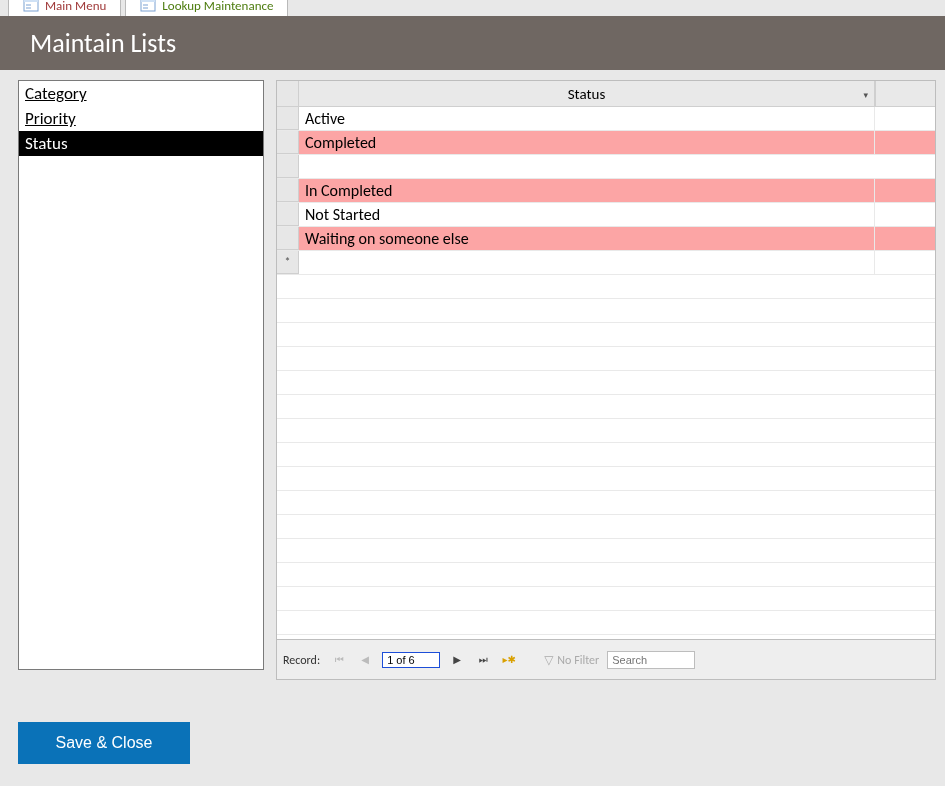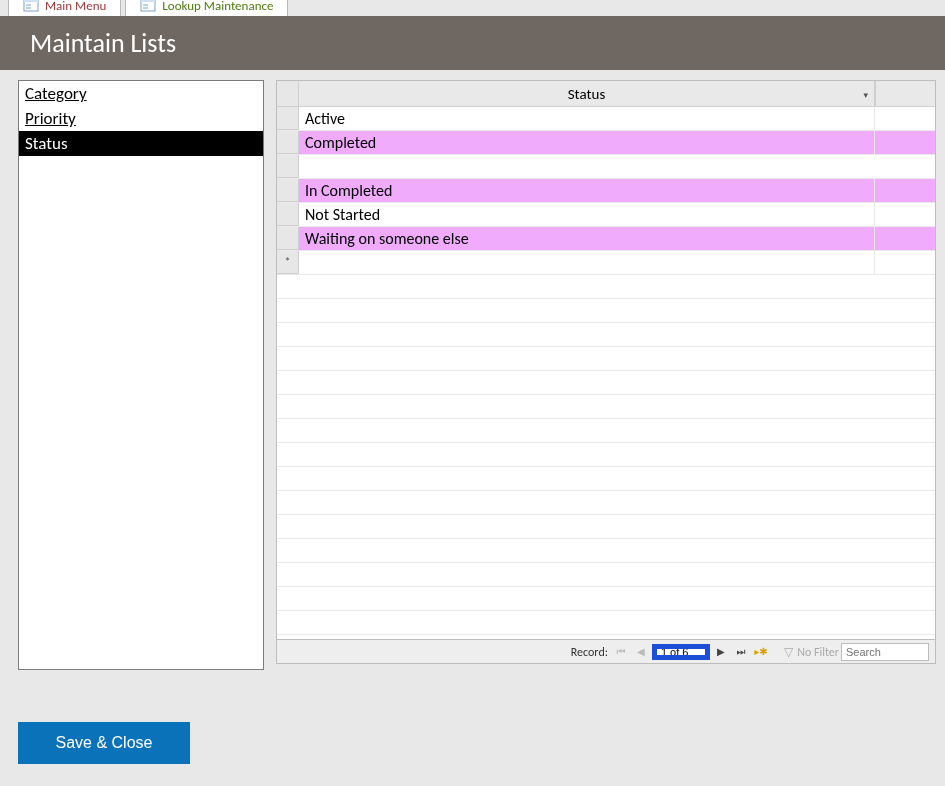--- a/index.html
+++ b/index.html
@@ -113,21 +113,21 @@
       transform: translateY(-50%);
       font-size: 9px;
       color: #555;
     }
     .ds-body { }
     .ds-row {
       display: flex;
       height: 24px;
       border-bottom: 1px solid #e9e9e9;
     }
-    .ds-row.alt { background: #f0abfc; }
+    .ds-row.alt { background: #fca5a5; }
     .ds-rowsel {
       width: 22px;
       background: #e7e7e7;
       border-right: 1px solid #cfcfcf;
       border-bottom: 1px solid #cfcfcf;
       display: flex;
       align-items: center;
       justify-content: center;
       font-size: 12px;
       color: #555;
@@ -136,44 +136,43 @@
       flex: 0 0 576px;
       padding: 2px 6px;
       font-size: 16px;
       border-right: 1px solid #e9e9e9;
     }
     .ds-tail {
       width: 60px;
       border-left: 1px solid #cfcfcf;
     }
     .recordnav {
-      height: 24px;
+      height: 40px;
       background: #eee;
       border: 1px solid #bdbdbd;
       border-top: none;
       display: flex;
       align-items: center;
-      gap: 2px;
+      gap: 8px;
       padding: 0 6px;
       font-size: 12px;
       color: #333;
-      justify-content: flex-end;
     }
     .recordnav .lbl { margin-right: 2px; }
     .navbtn {
       width: 18px; height: 18px;
       display: inline-flex; align-items: center; justify-content: center;
       cursor: pointer;
       color: #444;
       font-size: 10px;
     }
     .navbtn.disabled { color: #bbb; cursor: default; }
     .recbox {
       width: 58px; height: 16px;
-      border: 5px solid #1d4ed8;
+      border: 1px solid #1d4ed8;
       background: #fff;
       font-size: 11px;
       padding: 0 4px;
     }
     .nofilter { color: #aaa; display: flex; align-items: center; gap: 4px; }
     .searchbox {
       width: 88px; height: 18px;
       border: 1px solid #bdbdbd;
       font-size: 11px;
       padding: 0 4px;

